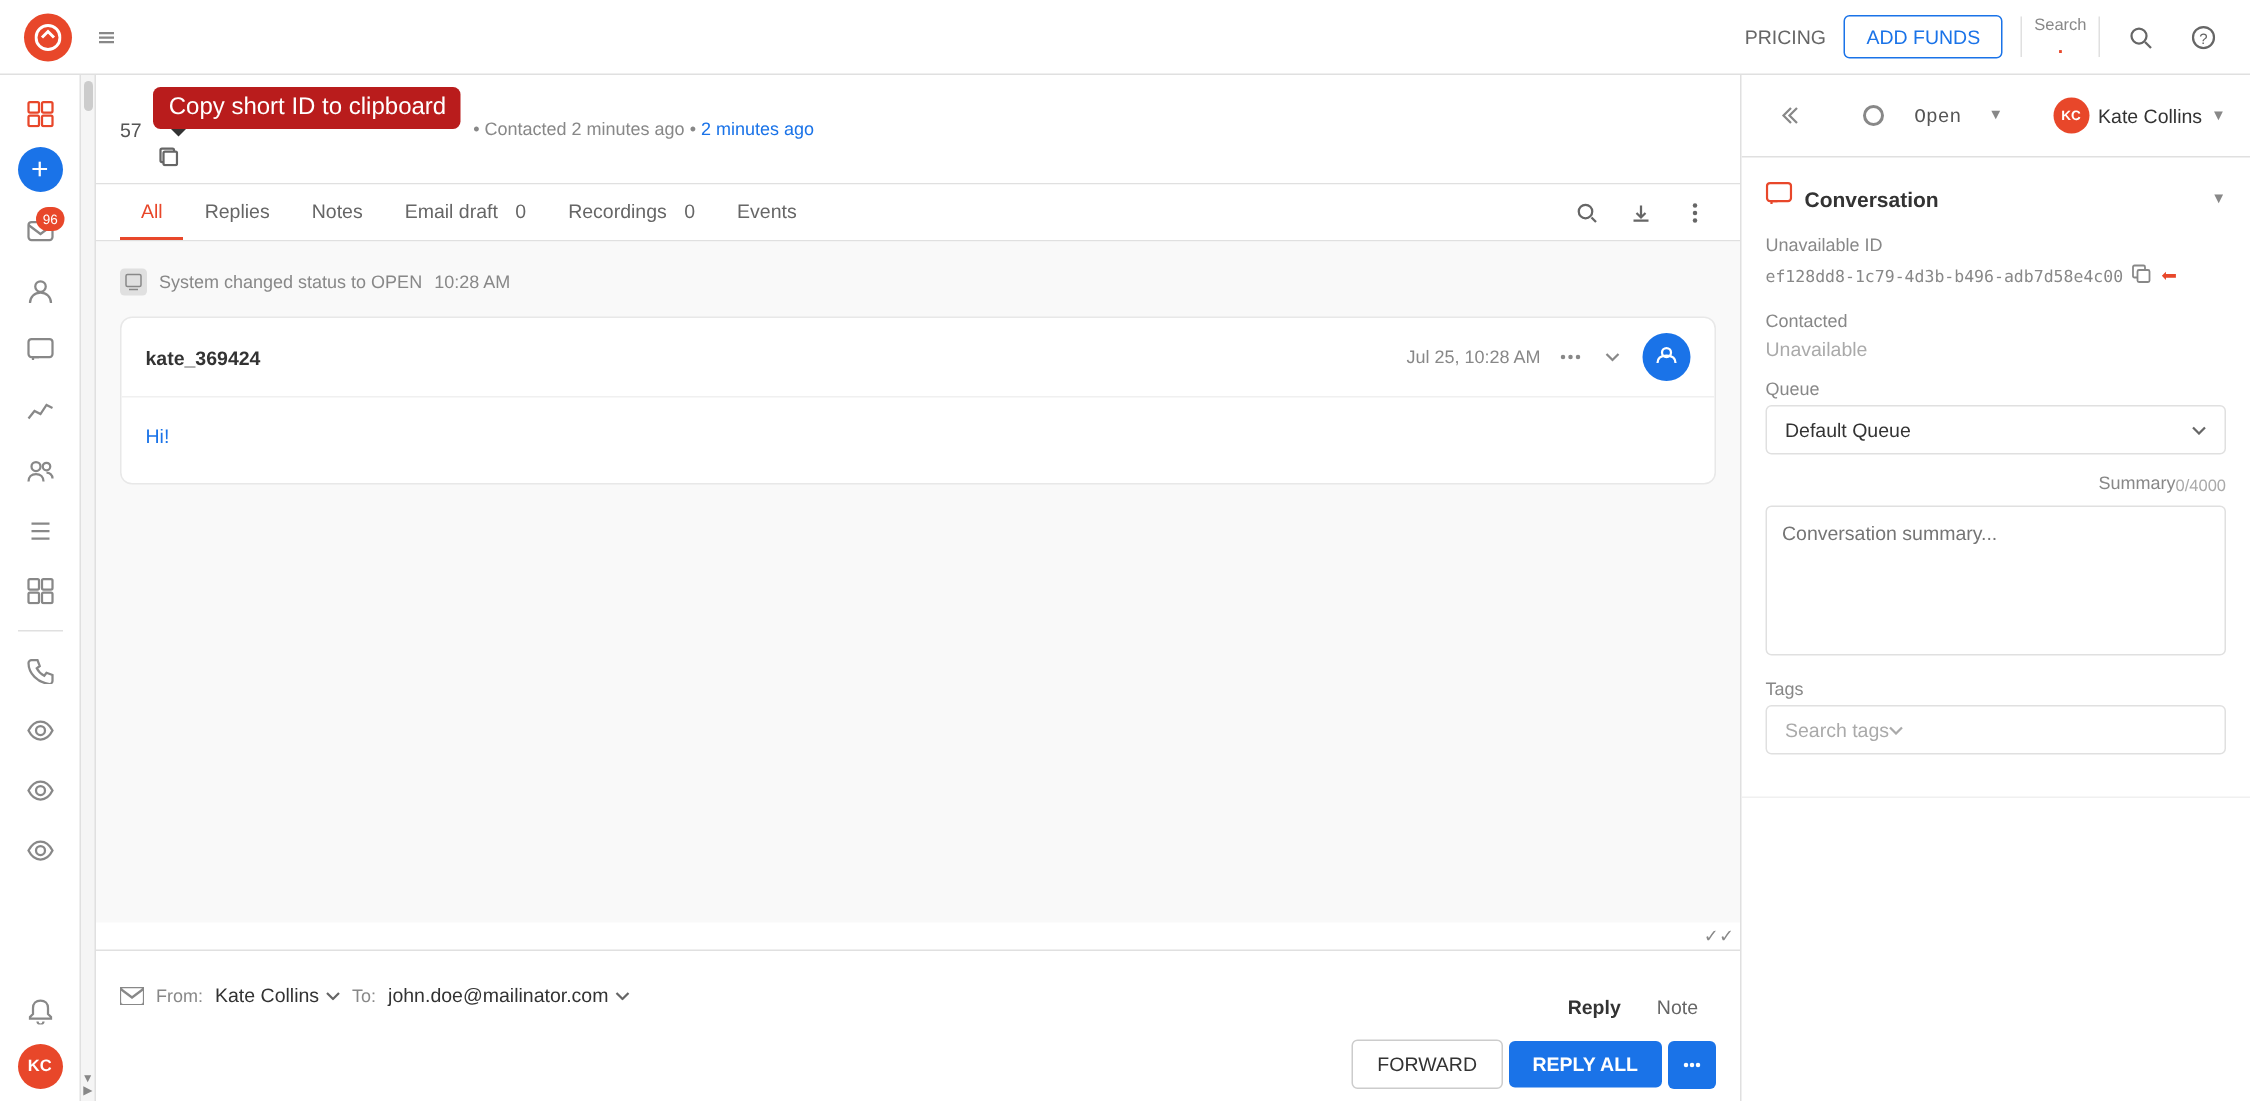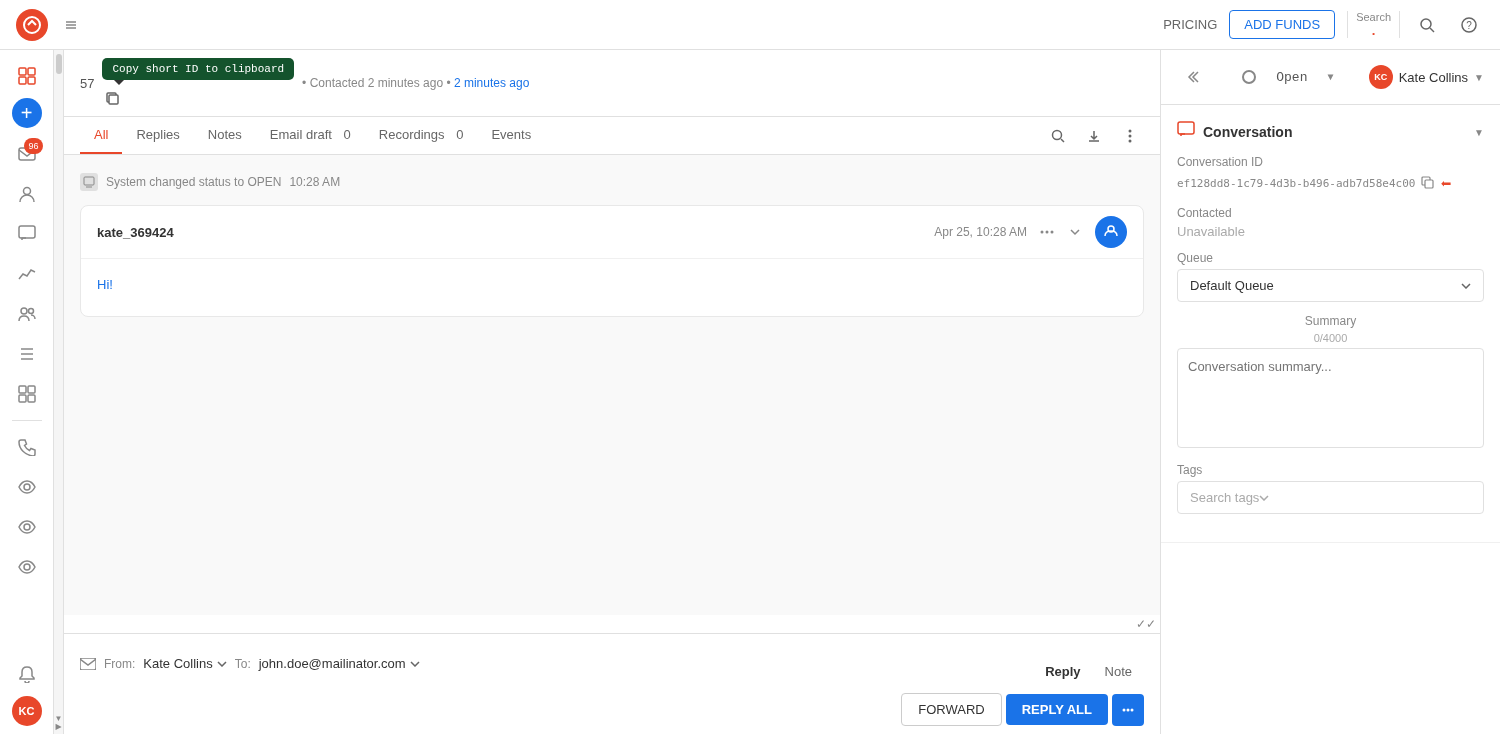--- a/index.html
+++ b/index.html
@@ -243,21 +243,21 @@
       <div style="flex:1;"></div>
       <div style="width:8px; height:8px; display:flex; align-items:center; justify-content:center; color:#888; font-size:8px; cursor:pointer;">▼</div>
       <div style="width:8px; height:8px; display:flex; align-items:center; justify-content:center; color:#888; font-size:8px; cursor:pointer; margin-bottom:2px;">▶</div>
     </div>
 
     <div class="content-area">
 
       <div class="conv-header">
         <span class="conv-id">57</span>
         <div class="copy-tooltip">
-          <div style="background:#14532d; color:#fff; padding:5px 10px; border-radius:5px; font-size:11px; white-space:nowrap; position:relative;font-family:Liberation Mono, monospace;">
+          <div style="background:#b91c1c; color:#fff; padding:5px 10px; border-radius:5px; font-size:16px; white-space:nowrap; position:relative;">
             <span>Copy short ID to clipboard</span>
             <div style="position:absolute; top:100%; left:12px; border:5px solid transparent; border-top-color:#333;"></div>
           </div>
           <div style="width:20px; height:20px; display:flex; align-items:center; justify-content:center; cursor:pointer; color:#666; margin-top:8px;">
             <svg width="14" height="14" viewBox="0 0 14 14">
                 <rect x="2" y="2" width="9" height="9" rx="1" stroke="#666" stroke-width="1.5" fill="none"></rect>
                 <rect x="4" y="4" width="9" height="9" rx="1" stroke="#666" stroke-width="1.5" fill="white"></rect>
               </svg>
           </div>
         </div>
@@ -308,21 +308,21 @@
                 <line x1="3" y1="11" x2="9" y2="11" stroke="#888" stroke-width="1"></line>
               </svg>
           </div>
           <span>System changed status to OPEN</span>
           <span>10:28 AM</span>
         </div>
 
         <div class="message-card">
           <div class="message-header">
             <span class="message-sender">kate_369424</span>
-            <span class="message-time">Apr 25, 10:28 AM</span>
+            <span class="message-time">Jul 25, 10:28 AM</span>
             <div class="message-actions">
               <div class="msg-action-btn">
                 <svg width="14" height="14" viewBox="0 0 14 14">
                     <circle cx="2" cy="7" r="1.5" fill="#888"></circle>
                     <circle cx="7" cy="7" r="1.5" fill="#888"></circle>
                     <circle cx="12" cy="7" r="1.5" fill="#888"></circle>
                   </svg>
               </div>
               <div class="msg-action-btn">
                 <svg width="14" height="14" viewBox="0 0 14 14">
@@ -413,21 +413,21 @@
           <svg width="18" height="18" viewBox="0 0 18 18">
               <rect x="1" y="1" width="16" height="12" rx="2" stroke="#e8472a" stroke-width="1.5" fill="none"></rect>
               <polyline points="4,15 4,13 8,13" stroke="#e8472a" stroke-width="1.5" fill="none"></polyline>
             </svg>
         </span>
         <span class="rs-section-title">Conversation</span>
         <span class="rs-section-collapse">▼</span>
       </div>
 
       <div class="rs-field">
-        <div class="rs-field-label">Conversation ID</div>
+        <div class="rs-field-label">Unavailable ID</div>
         <div class="conv-id-value">
           <span>ef128dd8-1c79-4d3b-b496-adb7d58e4c00</span>
           <span class="conv-id-copy">
             <svg width="13" height="13" viewBox="0 0 13 13">
                 <rect x="1" y="1" width="8" height="8" rx="1" stroke="#888" stroke-width="1.2" fill="none"></rect>
                 <rect x="4" y="4" width="8" height="8" rx="1" stroke="#888" stroke-width="1.2" fill="white"></rect>
               </svg>
           </span>
           <span class="conv-id-back" style="color:#e8472a; font-size:18px;">⬅</span>
         </div>
@@ -442,21 +442,21 @@
         <div class="rs-field-label">Queue</div>
         <div class="queue-select">
           <span>Default Queue</span>
           <svg width="10" height="6" viewBox="0 0 10 6">
               <polyline points="1,1 5,5 9,1" stroke="#666" stroke-width="1.5" fill="none"></polyline>
             </svg>
         </div>
       </div>
 
       <div class="rs-field">
-        <div style="display:flex; justify-content:flex-end; align-items:center; margin-bottom:4px;flex-direction:column;">
+        <div style="display:flex; justify-content:flex-end; align-items:center; margin-bottom:4px;">
           <div class="rs-field-label">Summary</div>
           <div class="summary-counter">0/4000</div>
         </div>
         <textarea class="summary-textarea" placeholder="Conversation summary..." style=""></textarea>
       </div>
 
       <div class="rs-field">
         <div class="rs-field-label">Tags</div>
         <div class="tags-input">
           <span style="color:#aaa;">Search tags</span>

